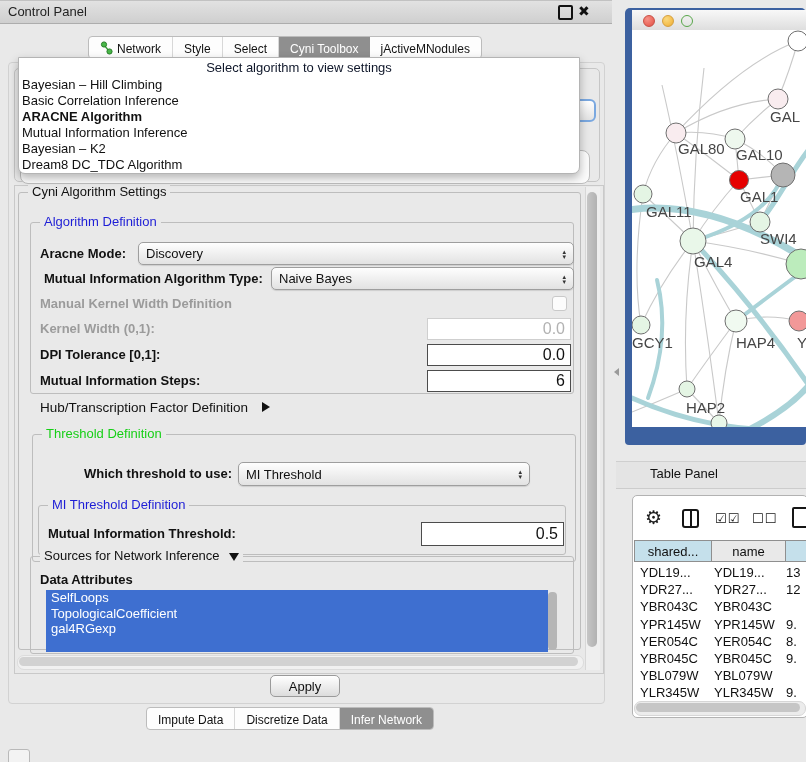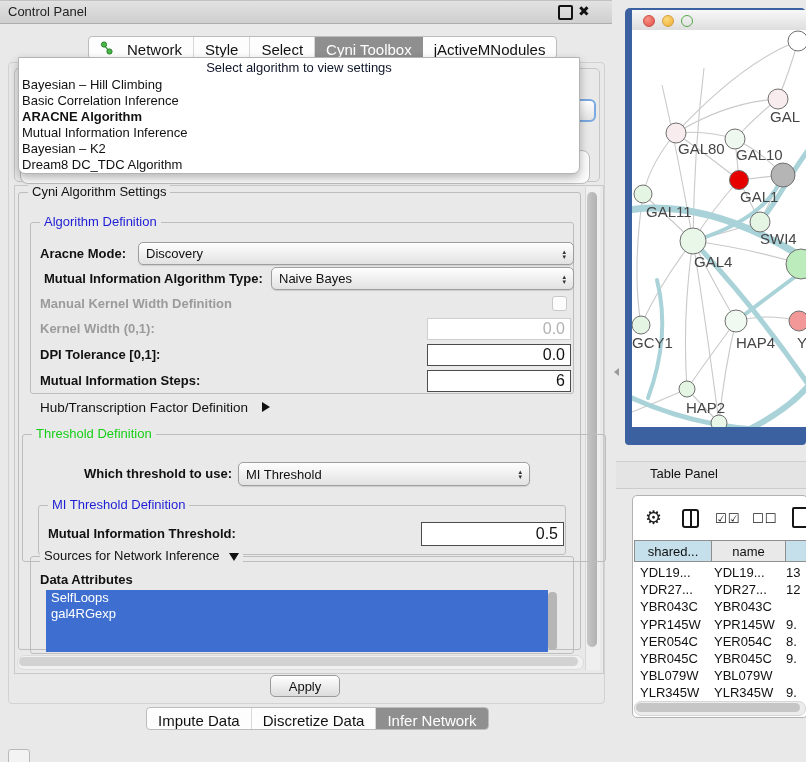--- a/index.html
+++ b/index.html
@@ -7,21 +7,21 @@
        font-family:"Liberation Sans","DejaVu Sans",sans-serif;font-size:13px;color:#111;}
   .abs{position:absolute}
   
   .cp-header{left:0;top:8;width:612px;height:22px;background:linear-gradient(#e2e2e2,#cfcfcf);
              border-top:1px solid #c2c2c2;border-bottom:1px solid #adadad;}
   .cp-title{left:8px;top:3px;font-size:13px;color:#222}
   .win-btn{top:4px;width:11px;height:11px;}
   .float-btn{left:558px;border:2px solid #111;border-radius:2px;}
   .close-btn{left:578px;top:1px;font-size:14px;font-weight:bold;color:#111;line-height:18px}
   .tabgroup{display:flex;background:#fdfdfd;border:1px solid #bcbcbc;border-radius:4px;overflow:hidden;height:23px;box-sizing:border-box}
-  .tab{display:flex;align-items:center;gap:14px;padding:12px 11px;font-size:15px;color:#111;border-right:1px solid #d8d8d8;white-space:nowrap}
+  .tab{display:flex;align-items:center;gap:4px;padding:12px 11px;font-size:12px;color:#111;border-right:1px solid #d8d8d8;white-space:nowrap}
   .tab:last-child{border-right:none}
   .tab.sel{background:#8f8f8f;color:#fff;border-right:none}
   .outerpanel{left:8px;top:62px;width:595px;height:640px;border:1px solid #d2d2d2;border-radius:4px;background:#e9e9e9}
   
   .frag-group{left:14px;top:68px;width:584px;height:112px;border:1px solid #c6c6c6;border-radius:5px}
   .frag-combo-blue{left:564px;top:99px;width:32px;height:23px;border:2px solid #7aa8e0;border-radius:6px;
                    background:linear-gradient(#fff,#e2e2e2);box-sizing:border-box}
   .frag-combo2{left:20px;top:150px;width:568px;height:32px;border:1px solid #bdbdbd;border-radius:8px;background:#fbfbfb}
   
   .popup{left:18px;top:57px;width:560px;height:115px;background:#fff;border:1px solid #b4b4b4;
@@ -160,41 +160,42 @@
 <div class="abs lbl" style="left:40px;top:347px;">DPI Tolerance [0,1]:</div>
 <div class="abs field" style="left:427px;top:344px;width:144px;height:22px;">0.0</div>
 <div class="abs lbl" style="left:40px;top:373px;">Mutual Information Steps:</div>
 <div class="abs field" style="left:427px;top:370px;width:144px;height:22px;">6</div>
 
 <div class="abs" style="left:40px;top:400px;font-size:13.5px;">
   <span>Hub/Transcription Factor Definition</span>
   <span class="arrow-right" style="margin-left:10px"></span>
 </div>
 
-<div class="abs group" style="left:22px;top:434px;width:542px;height:126px;padding-left:40px;">
+<div class="abs group" style="left:32px;top:434px;width:542px;height:126px;">
   <span class="gtitle green">Threshold Definition</span>
 </div>
 <div class="abs lbl" style="left:84px;top:466px;">Which threshold to use:</div>
 <div class="abs combo" style="left:238px;top:462px;width:292px;height:24px;">
   <span class="val">MI Threshold</span>
   <span class="spin">▴<br>▾</span>
 </div>
 <div class="abs group" style="left:38px;top:505px;width:526px;height:48px;">
   <span class="gtitle blue">MI Threshold Definition</span>
 </div>
 <div class="abs lbl" style="left:48px;top:526px;">Mutual Information Threshold:</div>
 <div class="abs field" style="left:421px;top:522px;width:143px;height:24px;">0.5</div>
 
 <div class="abs group" style="left:30px;top:556px;width:542px;height:96px;">
   <span class="gtitle"><span>Sources for Network Inference</span>
     <span class="arrow-down" style="margin-left:6px;position:relative;top:1px"></span></span>
 </div>
 <div class="abs lbl" style="left:40px;top:572px;">Data Attributes</div>
 <div class="abs attr-list" style="left:46px;top:590px;width:502px;height:62px;">
   <div class="attr-item">SelfLoops</div>
+  <div class="attr-item">TopologicalCoefficient</div>
   <div class="attr-item">gal4RGexp</div>
 </div>
 <div class="abs listscroll" style="left:548px;top:592px;height:58px;"></div>
 
 <div class="abs btn" style="left:270px;top:675px;width:70px;height:22px;">Apply</div>
 <div class="abs tabgroup" style="left:146px;top:707px;">
   <div class="tab">
       <span>Impute Data</span>
     </div>
   <div class="tab">

